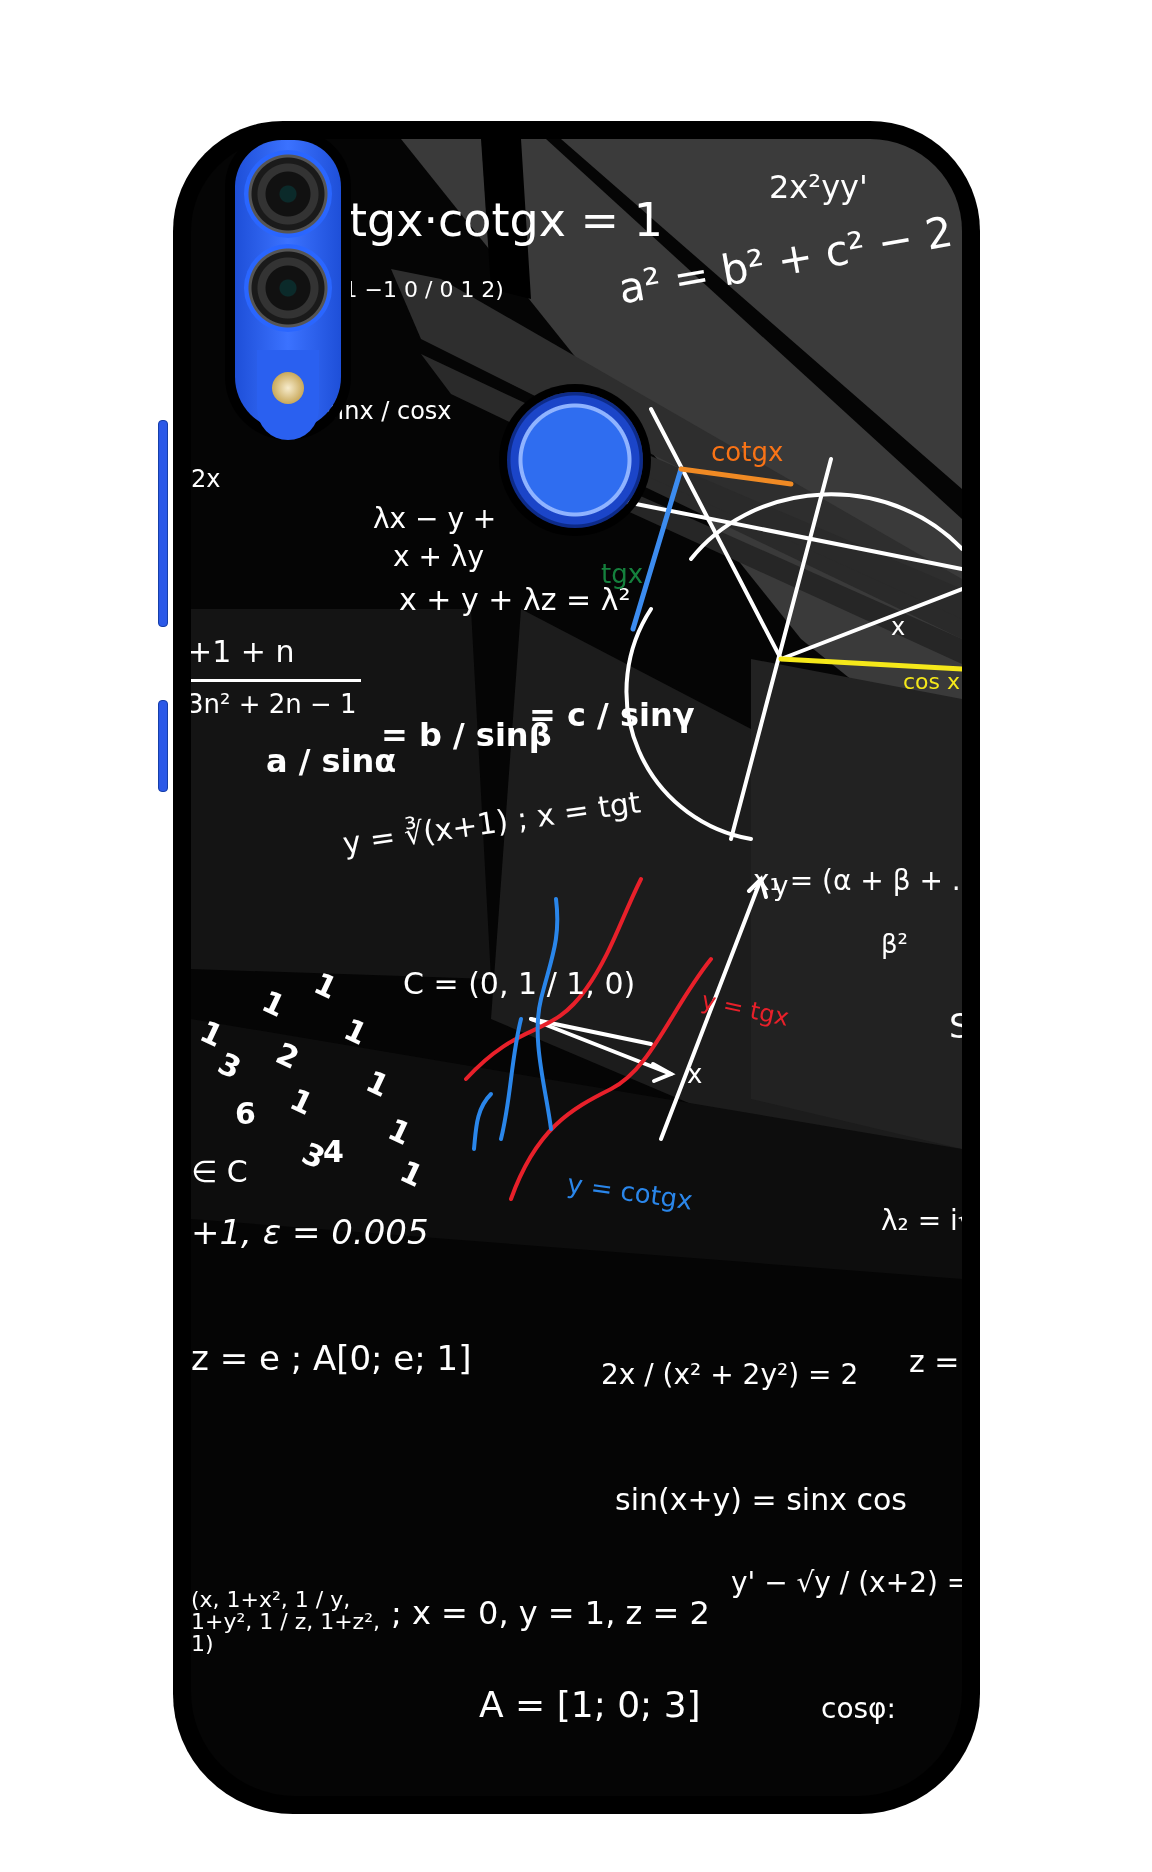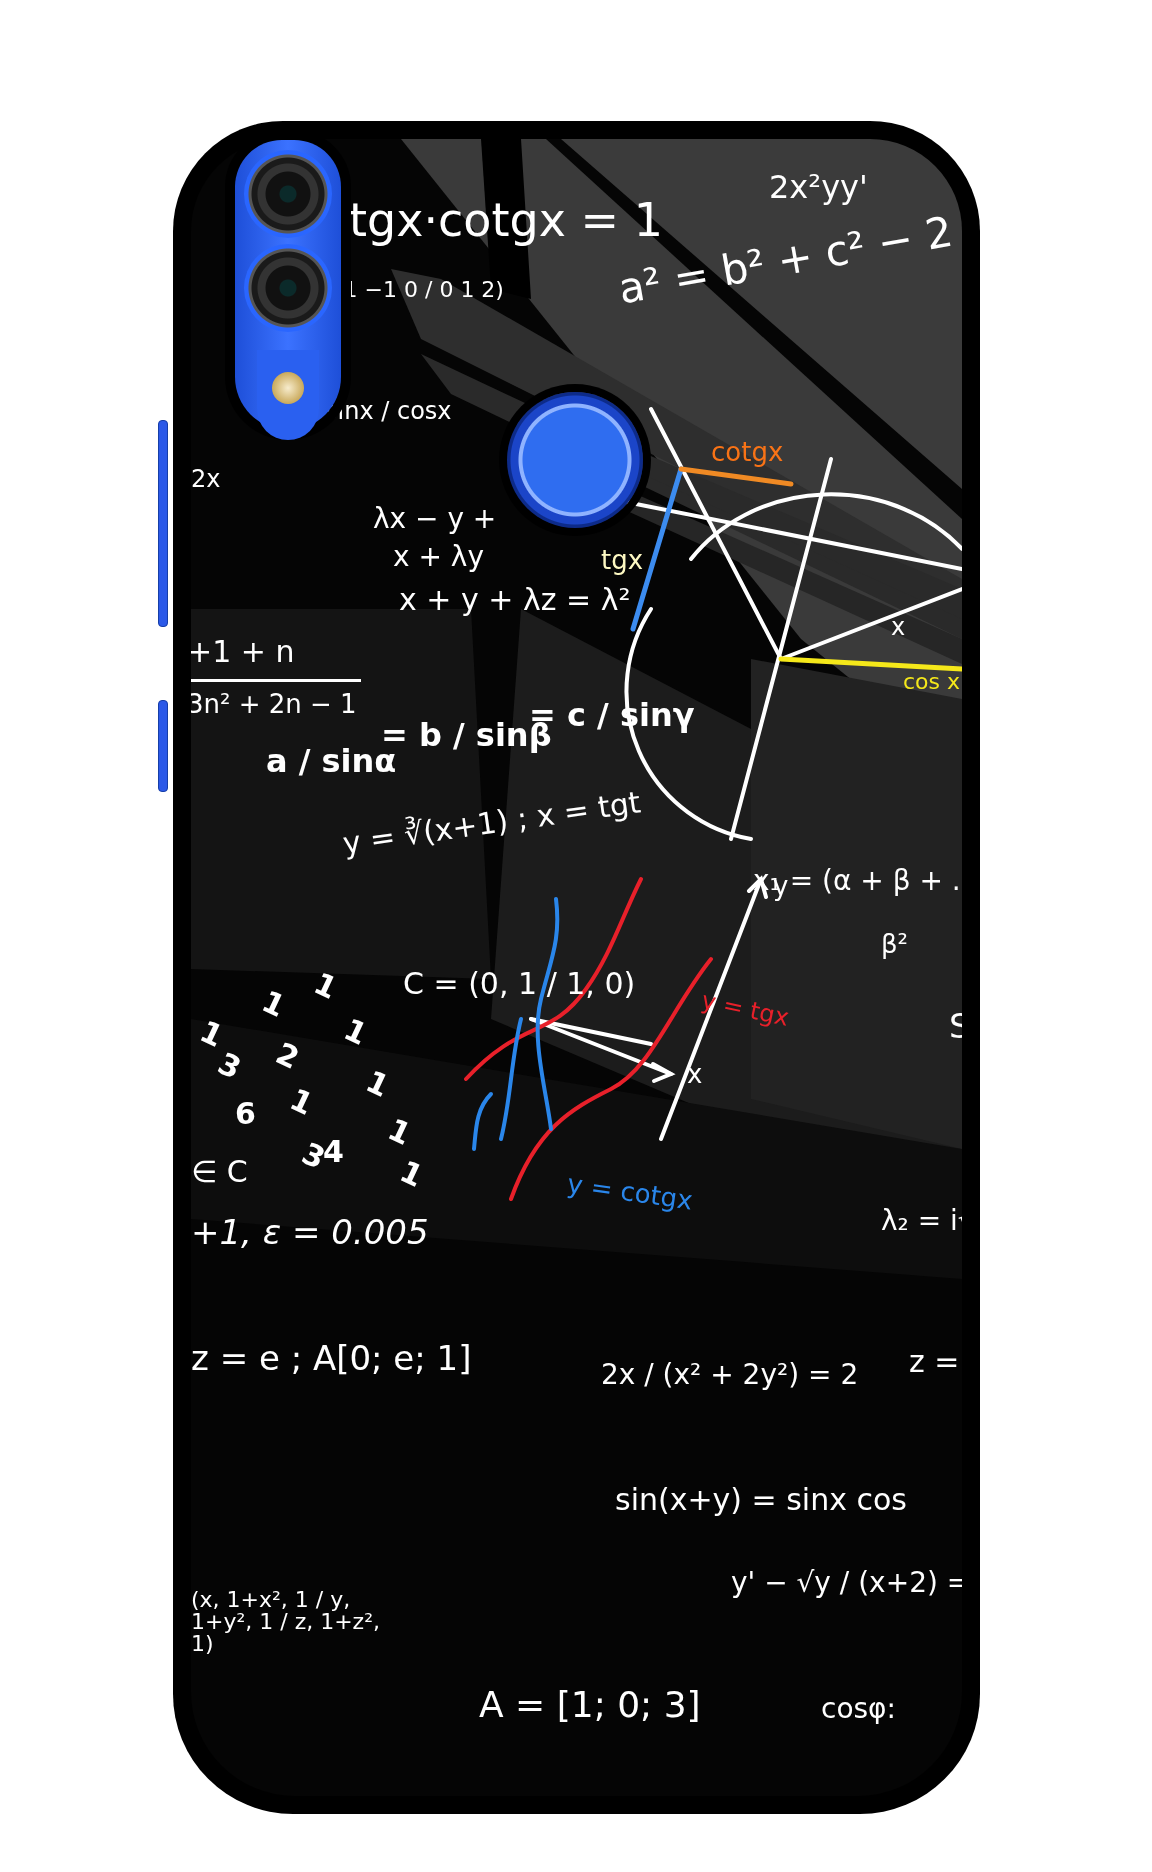--- a/index.html
+++ b/index.html
@@ -77,21 +77,21 @@
     <span class="chalk" style="left:428px;top:130px;font-size:42px;transform:rotate(-10deg);transform-origin:left;">a² = b² + c² − 2</span>
     <span class="chalk" style="left:144px;top:140px;font-size:22px;">(1  −1  0 / 0  1  2)</span>
     <span class="chalk" style="left:134px;top:260px;font-size:24px;">sinx / cosx</span>
     <span class="chalk" style="left:0px;top:328px;font-size:24px;">2x</span>
 
     <span class="chalk" style="left:182px;top:366px;font-size:28px;">λx − y +</span>
     <span class="chalk" style="left:202px;top:404px;font-size:28px;">x + λy</span>
     <span class="chalk" style="left:208px;top:446px;font-size:30px;">x + y + λz = λ²</span>
 
     <span class="chalk" style="left:520px;top:300px;font-size:26px;color:#f97316;">cotgx</span>
-    <span class="chalk" style="left:410px;top:408px;font-size:26px;color:#fef9c3;">tgx</span>
+    <span class="chalk" style="left:410px;top:422px;font-size:26px;color:#15803d;">tgx</span>
     <span class="chalk" style="left:700px;top:476px;font-size:24px;">x</span>
     <span class="chalk" style="left:712px;top:532px;font-size:22px;color:#f5e81a;">cos x</span>
 
     <span class="chalk" style="left:-4px;top:498px;font-size:30px;">+1 + n</span>
     <div style="position:absolute;left:0;top:540px;width:170px;height:3px;background:#fff;"></div>
     <span class="chalk" style="left:-4px;top:552px;font-size:26px;">3n² + 2n − 1</span>
 
     <span class="chalk" style="left:75px;top:606px;font-size:32px;font-weight:bold;">a / sinα</span>
     <span class="chalk" style="left:190px;top:580px;font-size:32px;font-weight:bold;">= b / sinβ</span>
     <span class="chalk" style="left:338px;top:560px;font-size:32px;font-weight:bold;">= c / sinγ</span>
@@ -127,20 +127,21 @@
     <span class="chalk" style="left:0px;top:1018px;font-size:30px;">∈ C</span>
     <span class="chalk" style="left:0px;top:1076px;font-size:34px;font-style:italic;">+1, ε = 0.005</span>
     <span class="chalk" style="left:690px;top:1068px;font-size:28px;">λ₂ = i√</span>
 
     <span class="chalk" style="left:0px;top:1202px;font-size:34px;">z = e ; A[0; e; 1]</span>
     <span class="chalk" style="left:410px;top:1222px;font-size:28px;">2x / (x² + 2y²) = 2</span>
     <span class="chalk" style="left:718px;top:1208px;font-size:30px;">z =</span>
     <span class="chalk" style="left:424px;top:1346px;font-size:30px;">sin(x+y) = sinx cos</span>
     <span class="chalk" style="left:540px;top:1430px;font-size:28px;text-align:center;">y' − √y / (x+2) =</span>
     <span class="chalk" style="left:0px;top:1450px;font-size:22px;white-space:normal;width:190px;">(x, 1+x², 1 / y, 1+y², 1 / z, 1+z², 1)</span>
+    <span class="chalk" style="left:200px;top:1458px;font-size:32px;">; x = 0, y = 1, z = 2</span>
     <span class="chalk" style="left:288px;top:1548px;font-size:36px;">A = [1; 0; 3]</span>
     <span class="chalk" style="left:630px;top:1556px;font-size:28px;">cosφ:</span>
   </div>
 </div>
 
 <div class="camera">
   <div class="lens" style="top:10px;"></div>
   <div class="lens" style="top:104px;"></div>
   <div class="neck"></div>
   <div class="flash"></div>

